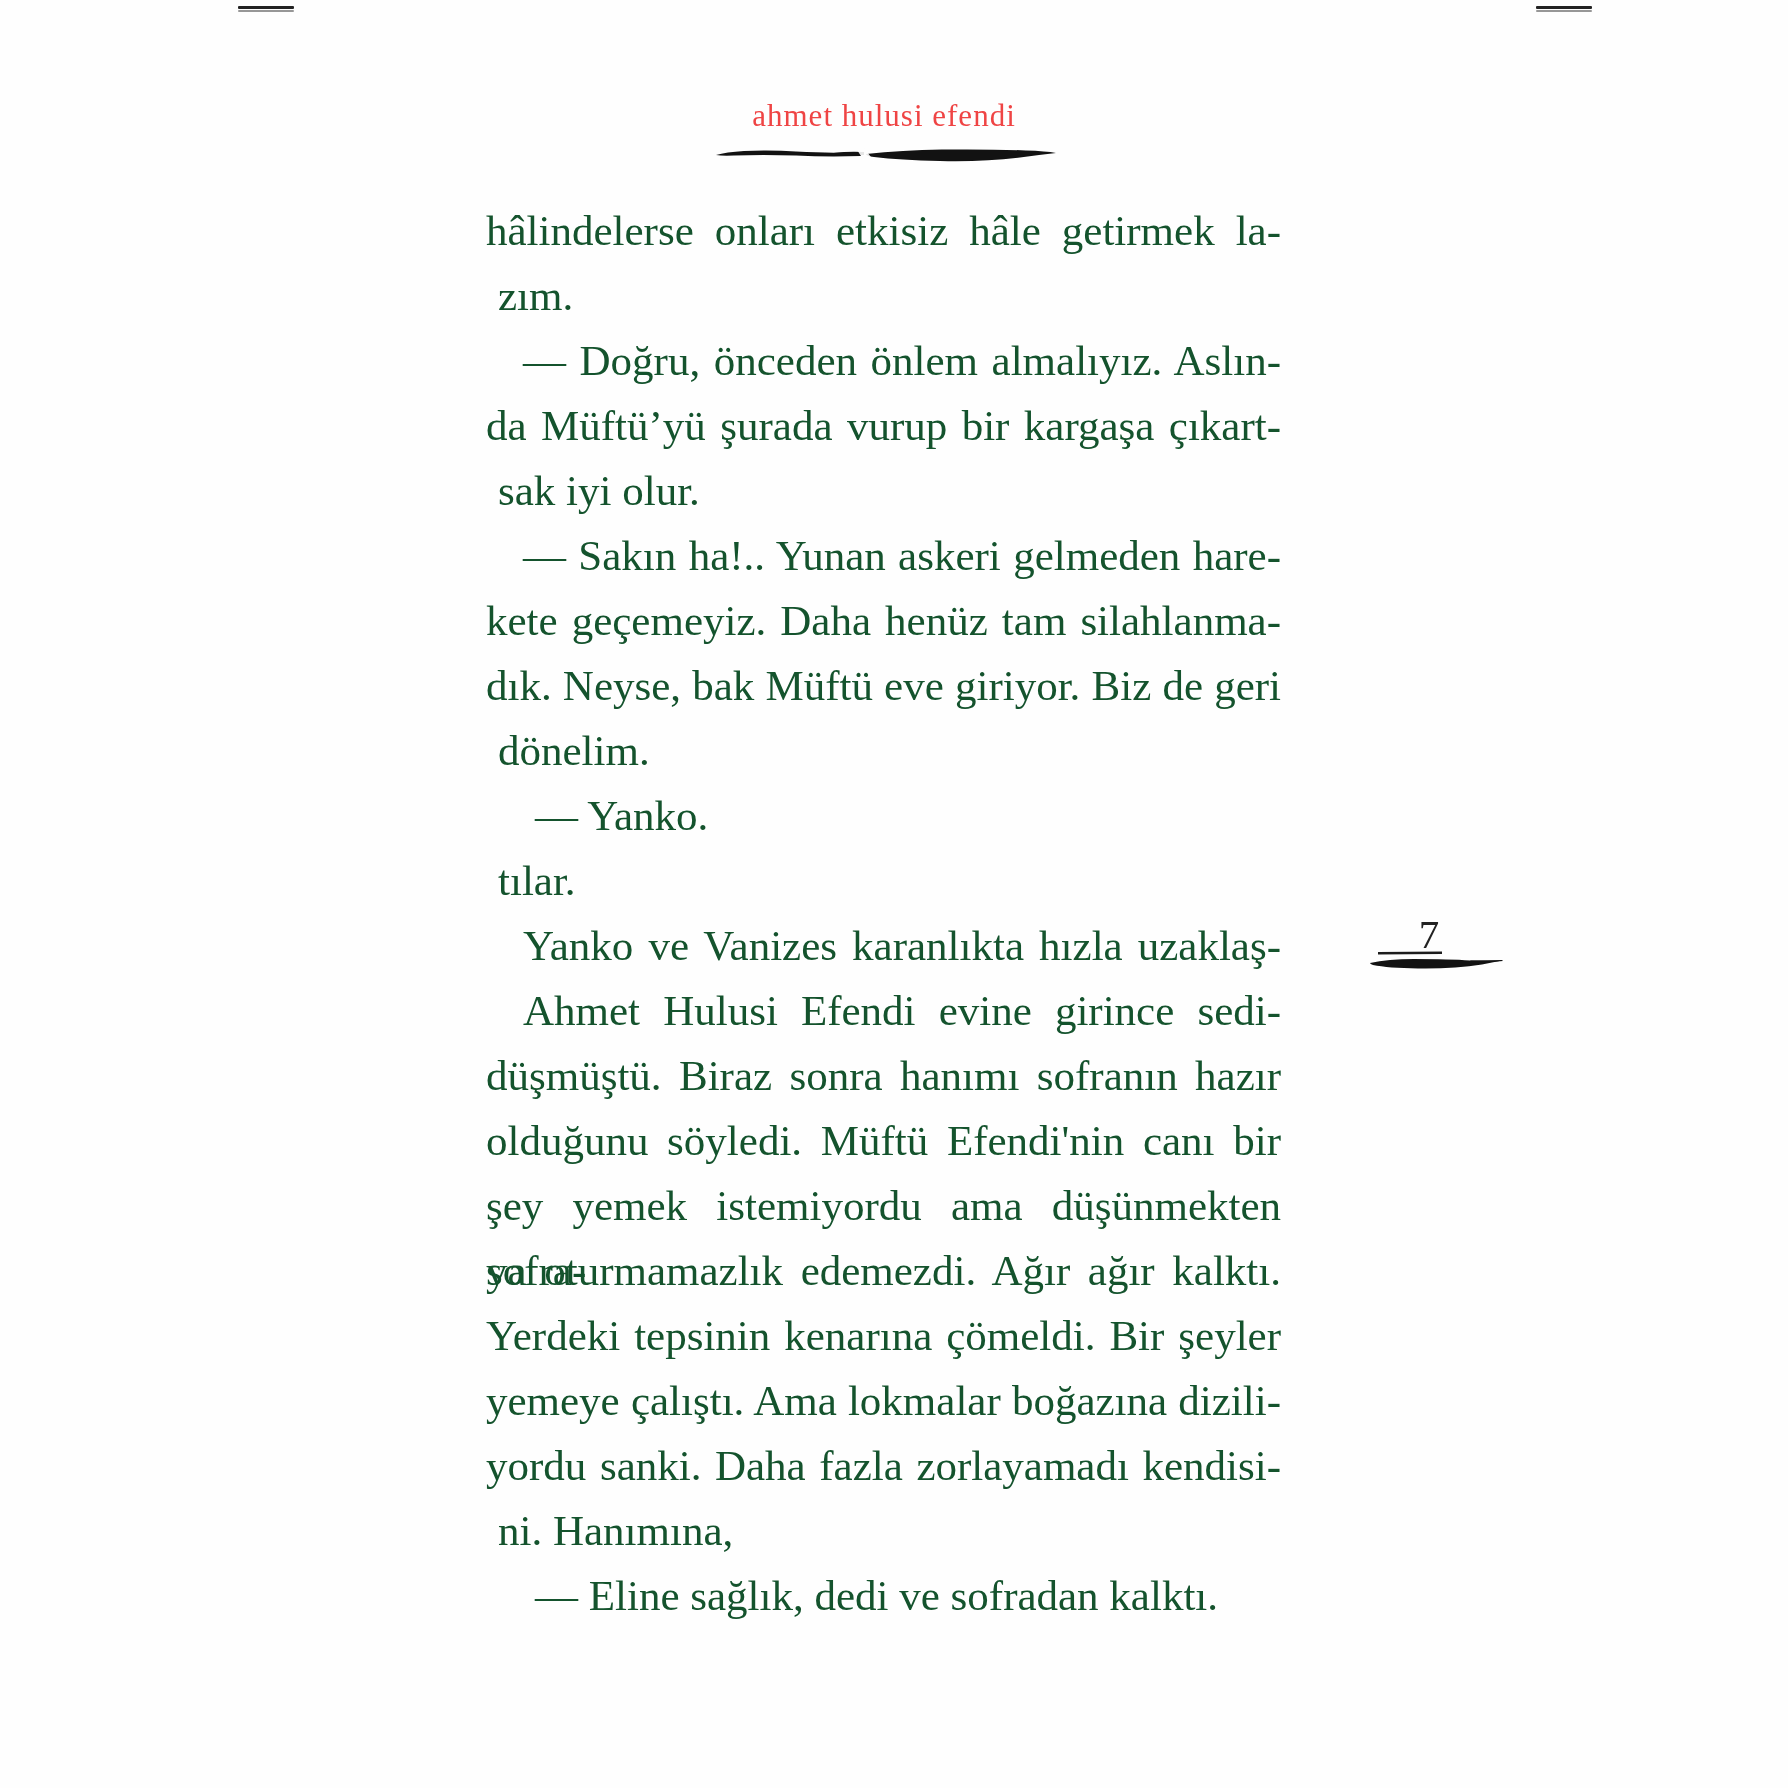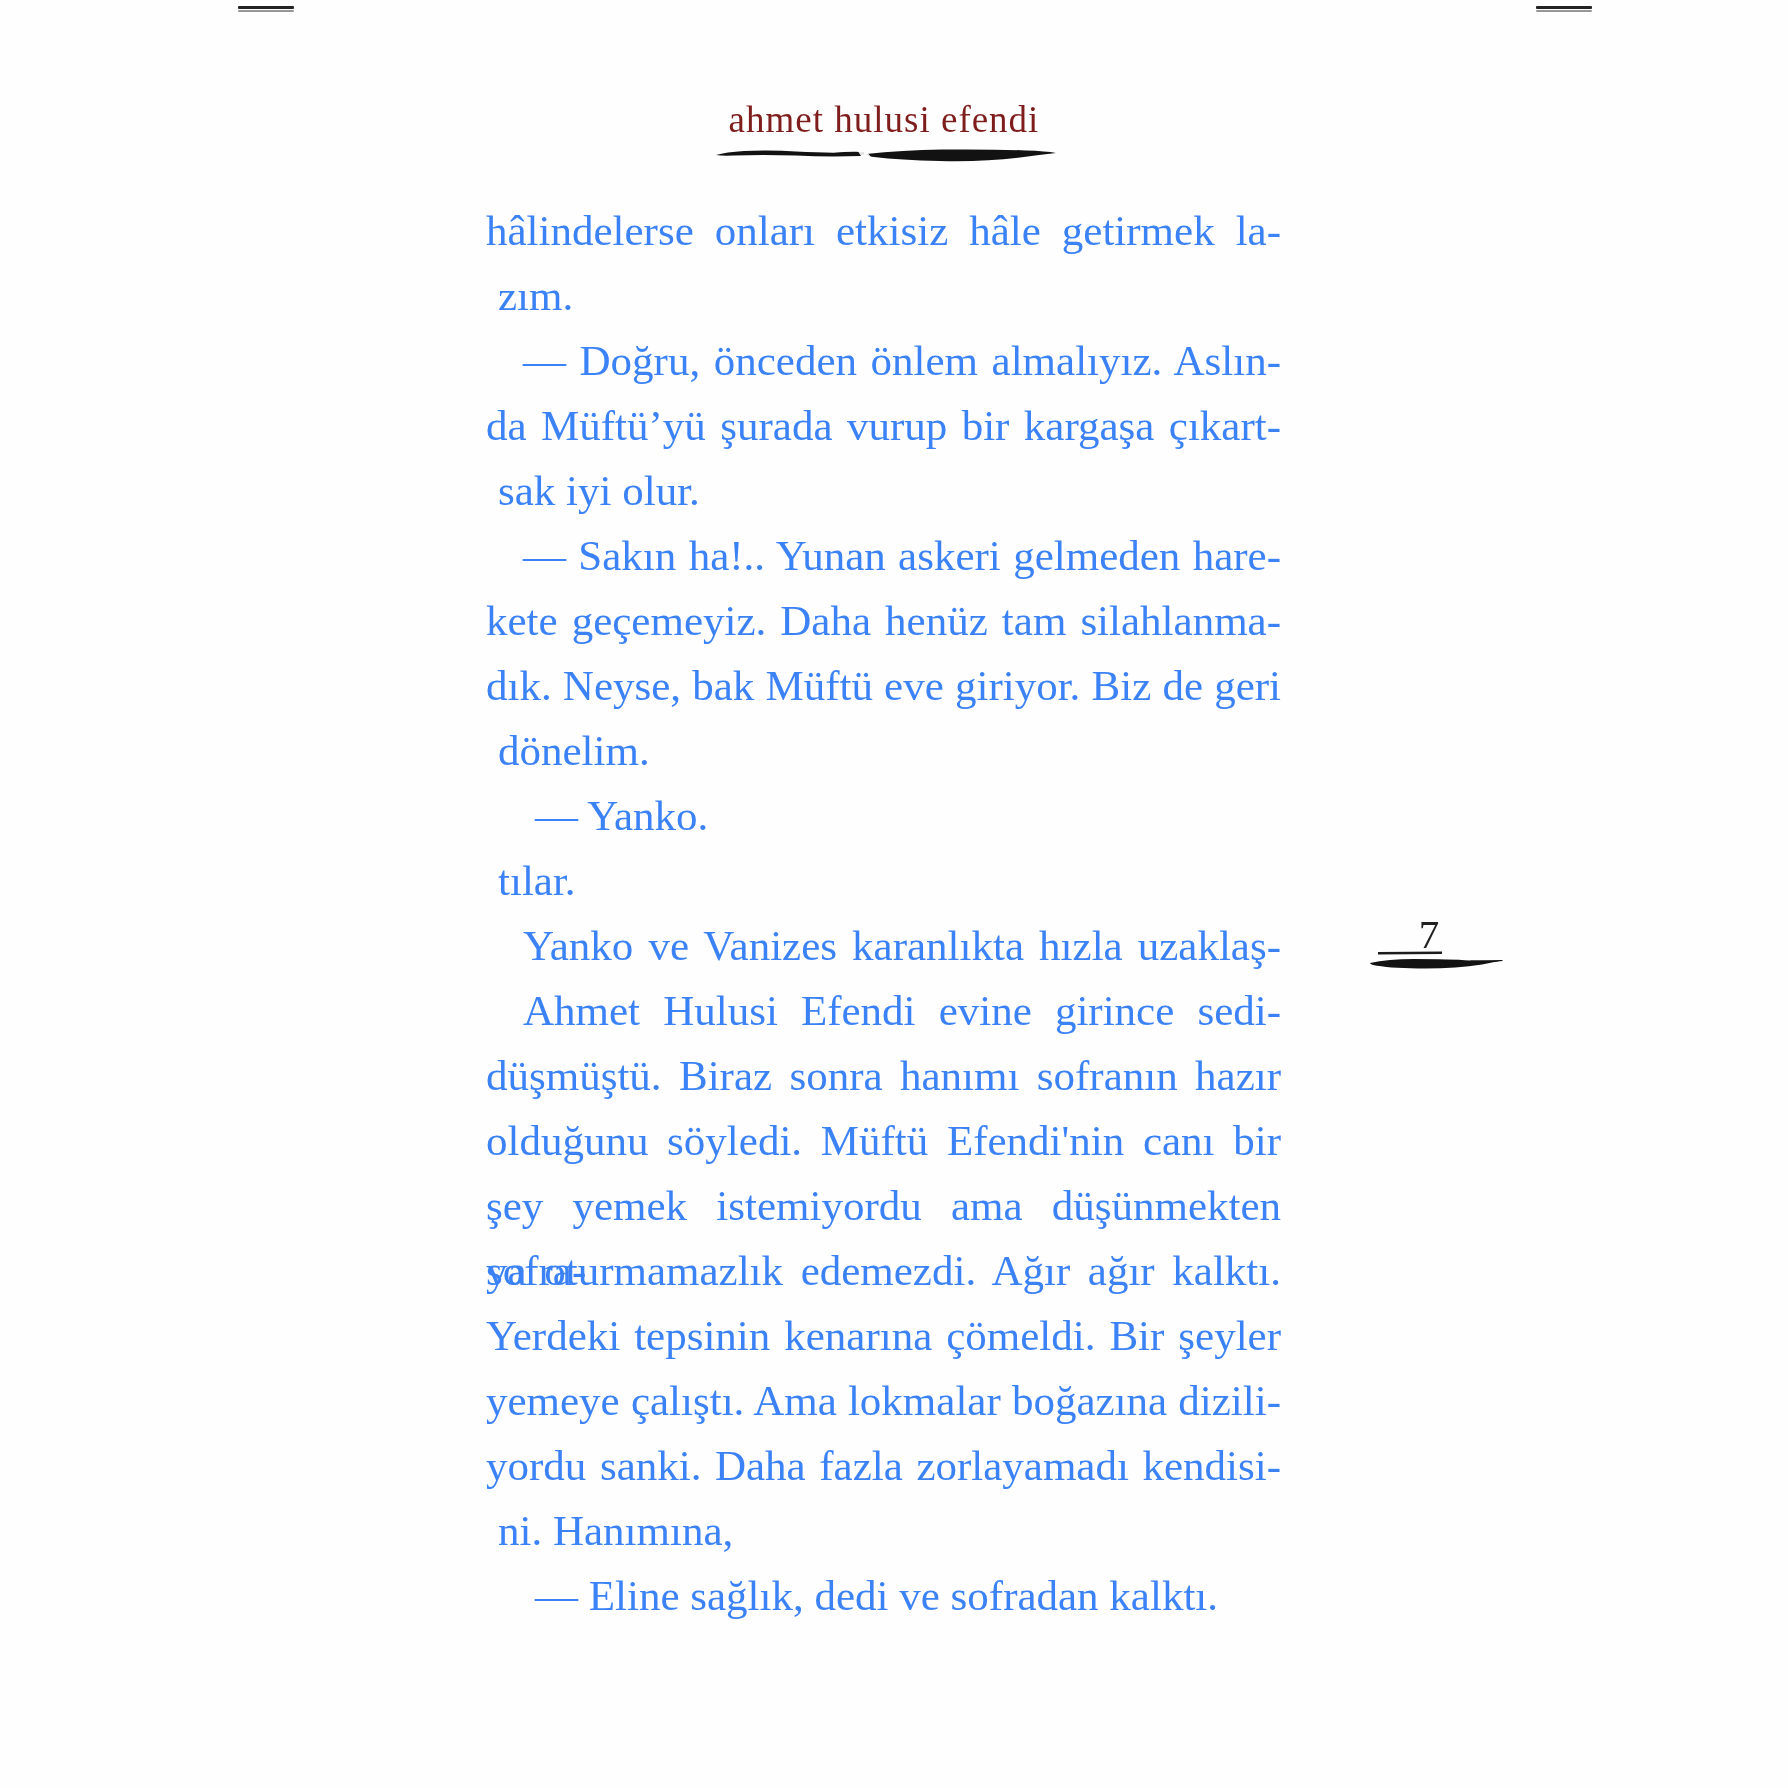--- a/index.html
+++ b/index.html
@@ -37,41 +37,41 @@
   .corner-mark.left  { left: 238px; }
   .corner-mark.right { left: 1536px; }
 
   
   .running-header {
     position: absolute;
     left: 486px;
     width: 796px;
     top: 98px;
     text-align: center;
-    font-size: 37px;
+    font-size: 31px;
     letter-spacing: 1px;
-    color: #7f1d1d;
+    color: #ef4444;
   }
   .header-divider {
     position: absolute;
     left: 714px;
     top: 140px;
     width: 344px;
     height: 28px;
   }
 
   
   .body-text {
     position: absolute;
     left: 486px;
     top: 198px;
     width: 795px;
     font-size: 43px;
     line-height: 65px;
-    color: #3b82f6;
+    color: #14532d;
   }
   .body-text .line {
     text-align: justify;
     text-align-last: justify;
     white-space: normal;
     height: 65px;
   }
   .body-text .line.para-end {
     text-align-last: left;
     margin-left: 12px;

